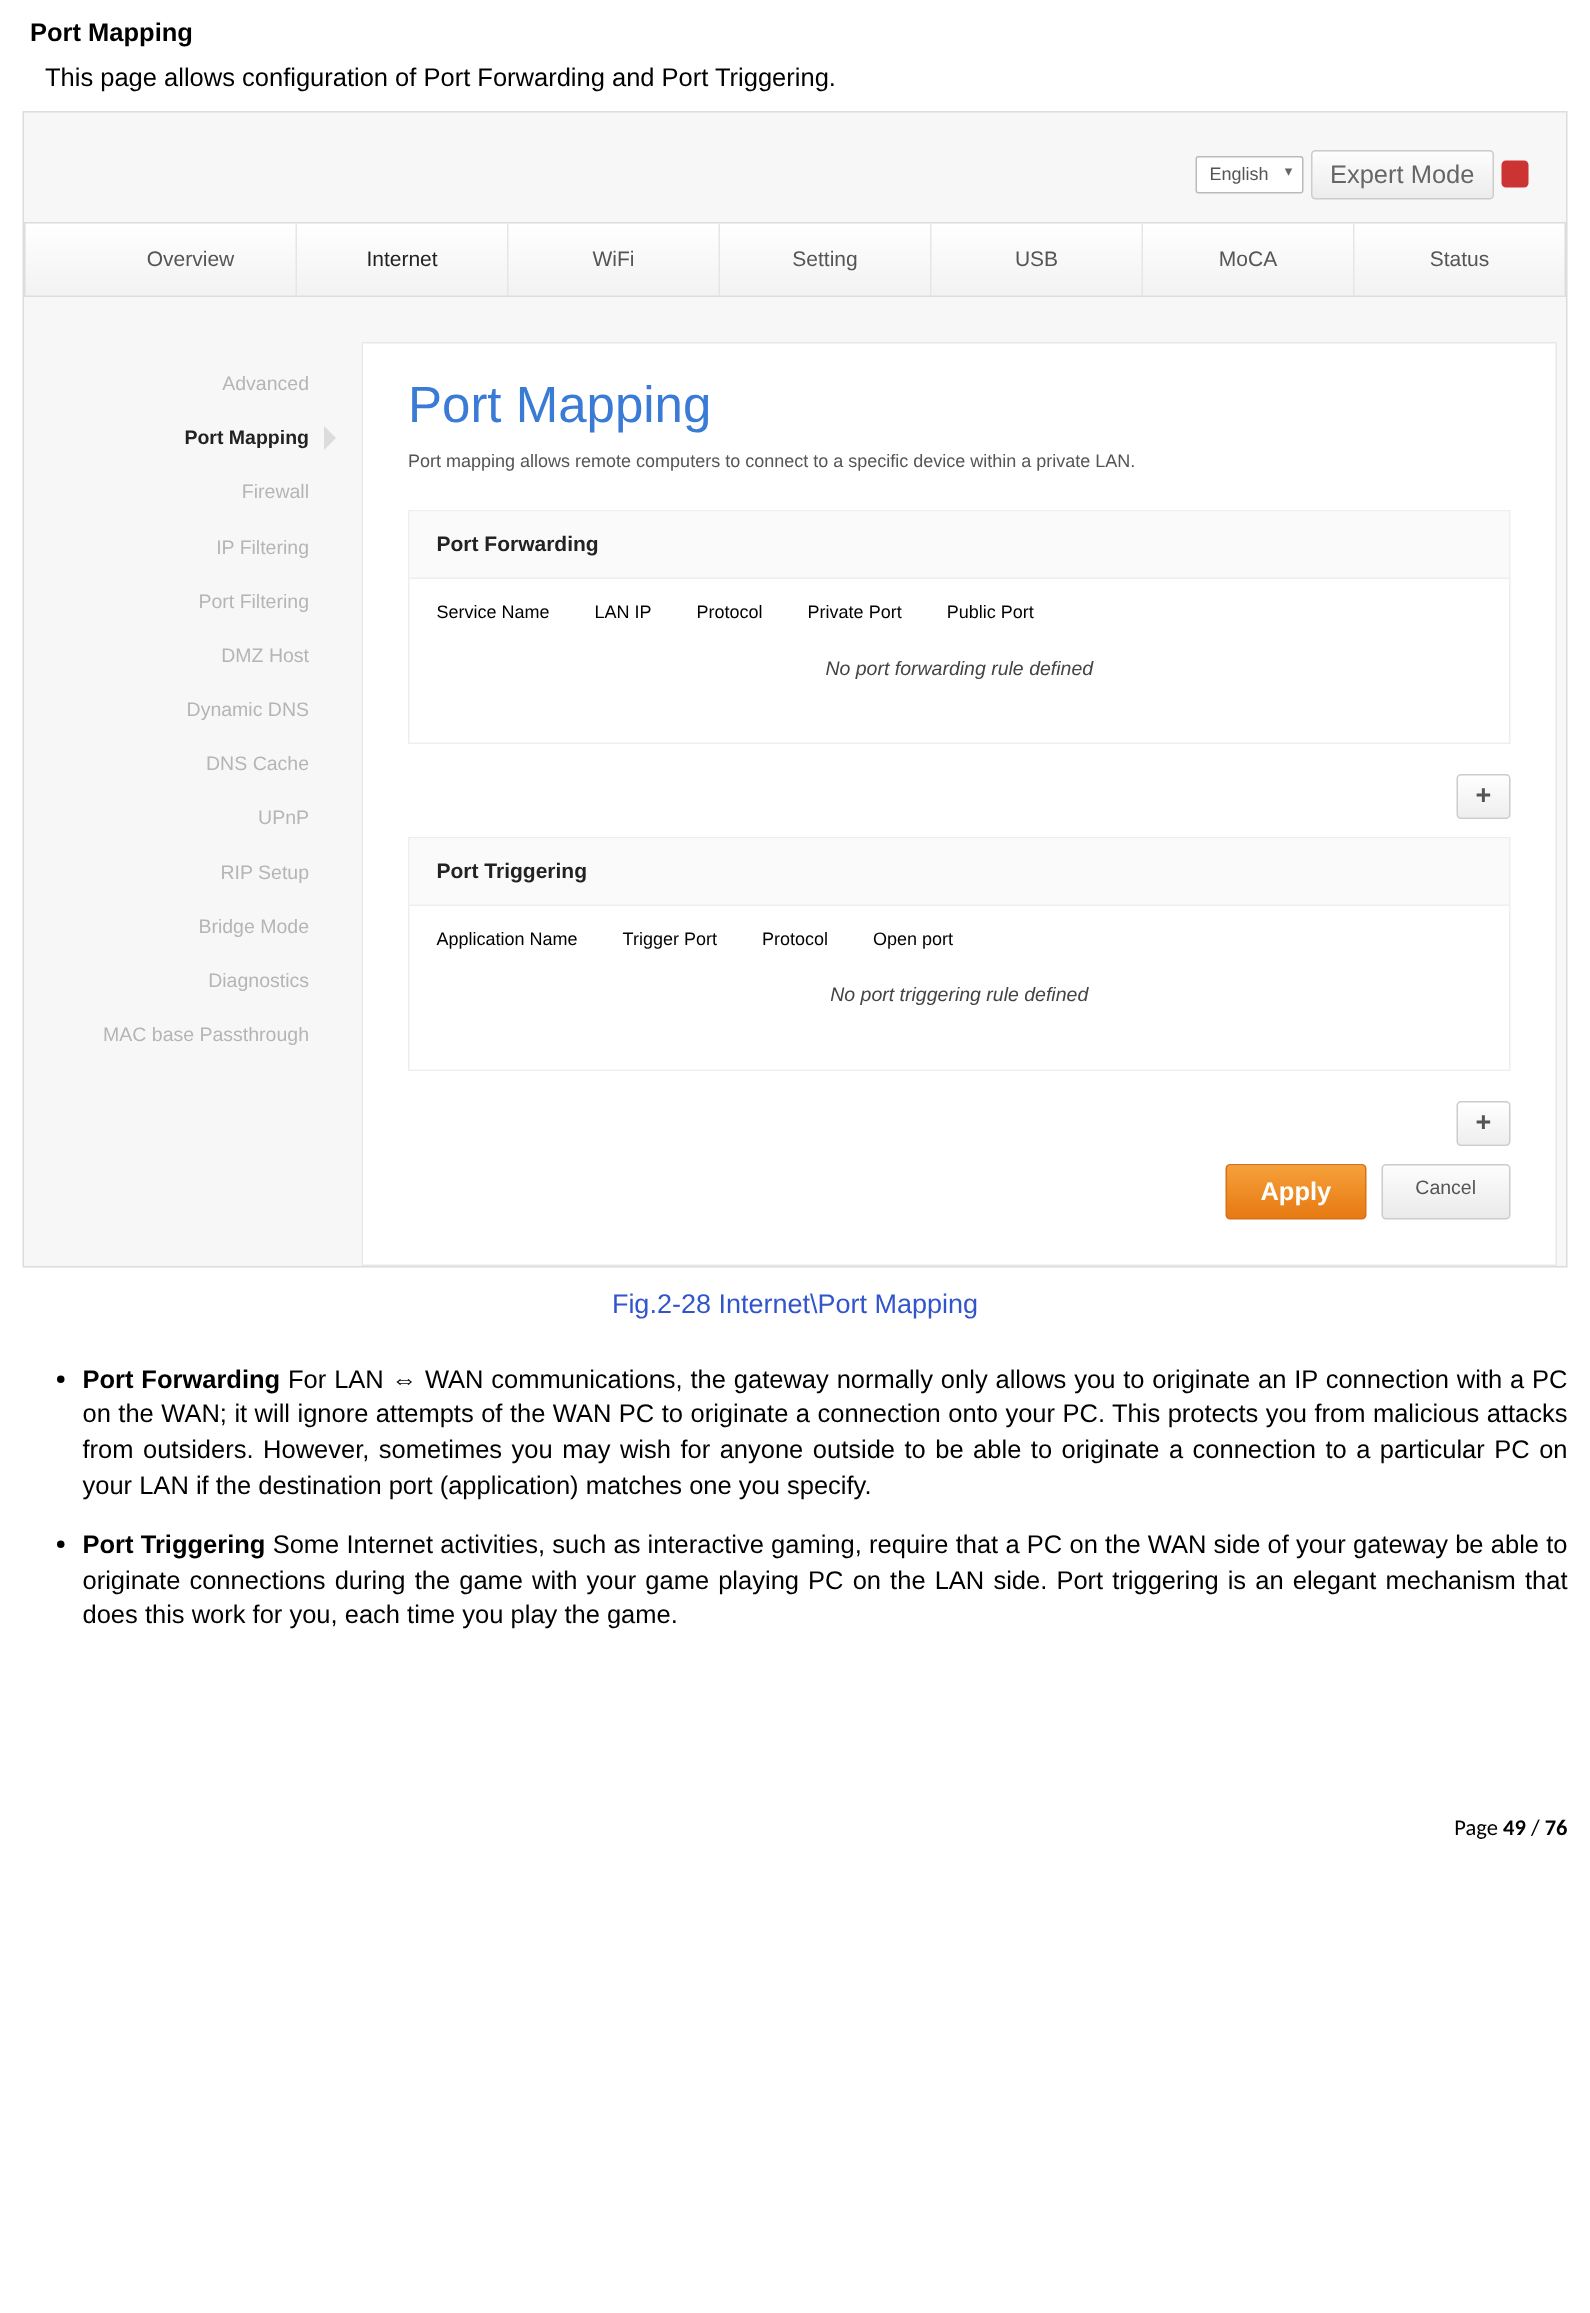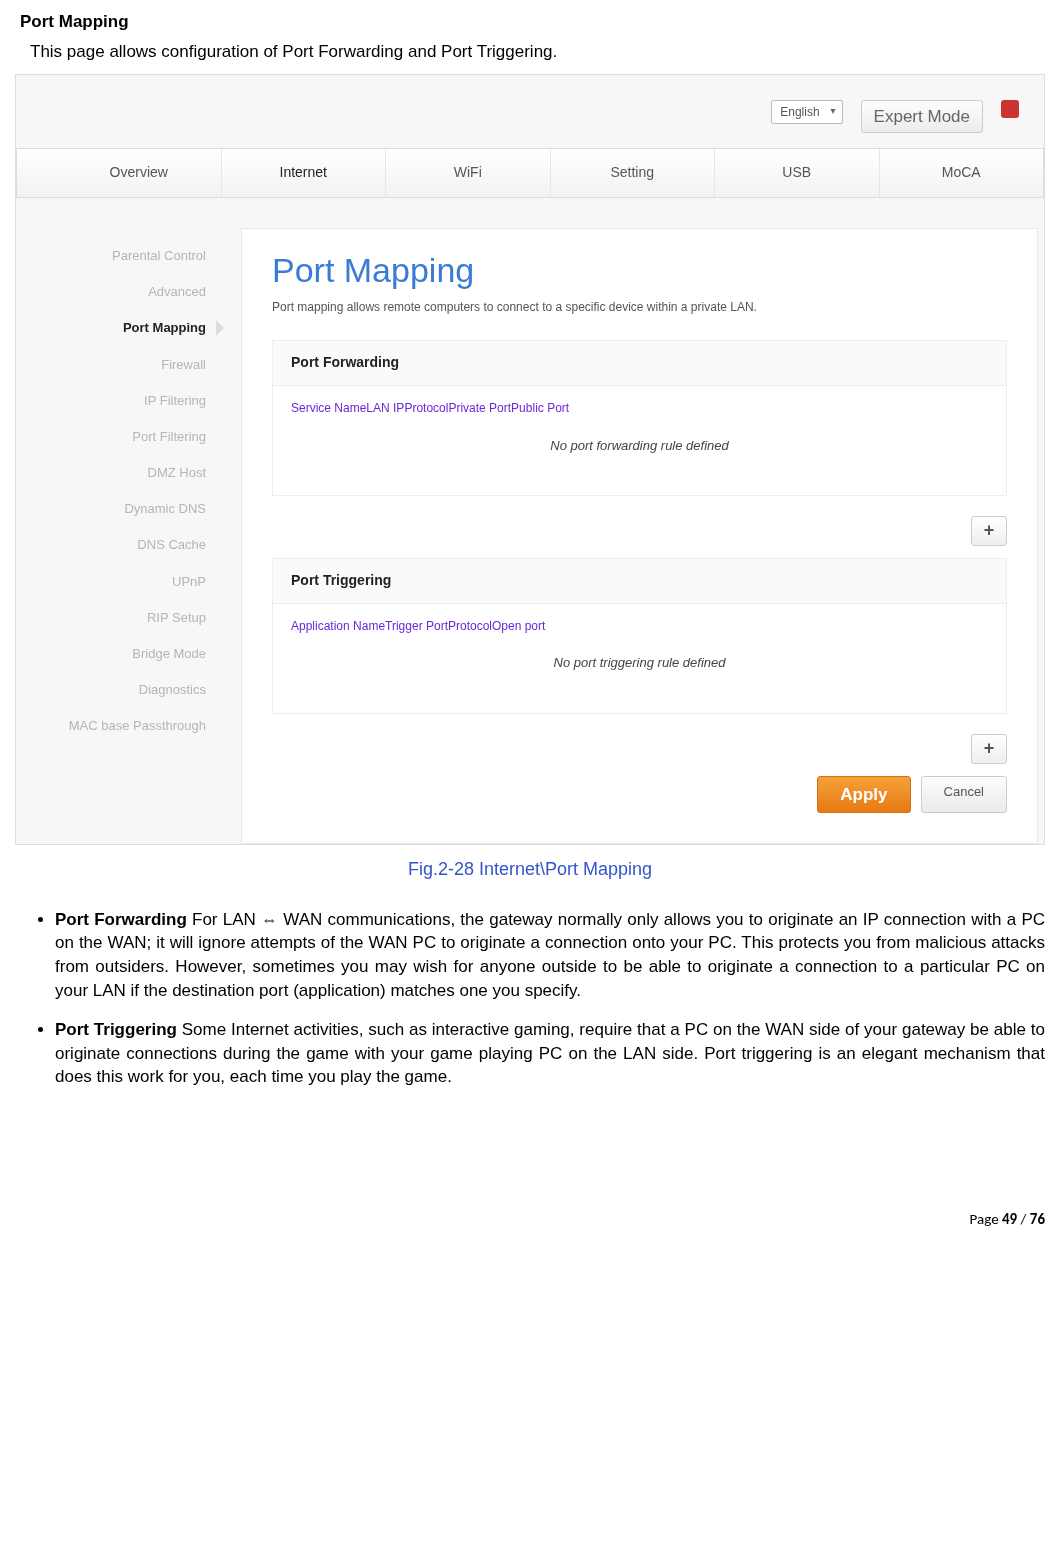--- a/index.html
+++ b/index.html
@@ -20,23 +20,23 @@
   }
   .screenshot {
     border: 1px solid #ddd;
     background: #f7f7f7;
     margin: 0 0 12px 0;
     font-family: Arial, Helvetica, sans-serif;
   }
   .topbar {
     display: flex;
     justify-content: flex-end;
-    align-items: flex-start;
+    align-items: center;
     padding: 25px 25px 15px;
-    gap: 18px;
+    gap: 5px;
   }
   .lang-select {
     border: 1px solid #bbb;
     background: #fff;
     font-size: 12px;
     padding: 3px 22px 3px 8px;
     position: relative;
     border-radius: 2px;
     display: inline-block;
     color: #555;
@@ -138,22 +138,23 @@
     font-weight: bold;
     font-size: 14px;
     color: #222;
     border-bottom: 1px solid #eee;
   }
   .sec-body {
     padding: 14px 18px 40px 18px;
   }
   .col-head {
     font-size: 12px;
-    color: #6d28d9;
-    display: flex;
+    color: #000000;
+    display: flex;
+    gap: 30px;
     margin-bottom: 20px;
   }
   .col-head span { white-space: nowrap; }
   .empty-msg {
     text-align: center;
     font-style: italic;
     font-size: 13px;
     color: #444;
   }
   .add-row {
@@ -235,25 +236,25 @@
     <span class="user-icon"></span>
   </div>
 
   <div class="tabbar">
     <div class="tab">Overview</div>
     <div class="tab active">Internet</div>
     <div class="tab">WiFi</div>
     <div class="tab">Setting</div>
     <div class="tab">USB</div>
     <div class="tab">MoCA</div>
+    <div class="tab">Status</div>
   </div>
 
   <div class="body-area">
     <div class="sidebar">
-      <div class="item">Parental Control</div>
       <div class="item">Advanced</div>
       <div class="item selected">Port Mapping</div>
       <div class="item">Firewall</div>
       <div class="item">IP Filtering</div>
       <div class="item">Port Filtering</div>
       <div class="item">DMZ Host</div>
       <div class="item">Dynamic DNS</div>
       <div class="item">DNS Cache</div>
       <div class="item">UPnP</div>
       <div class="item">RIP Setup</div>

